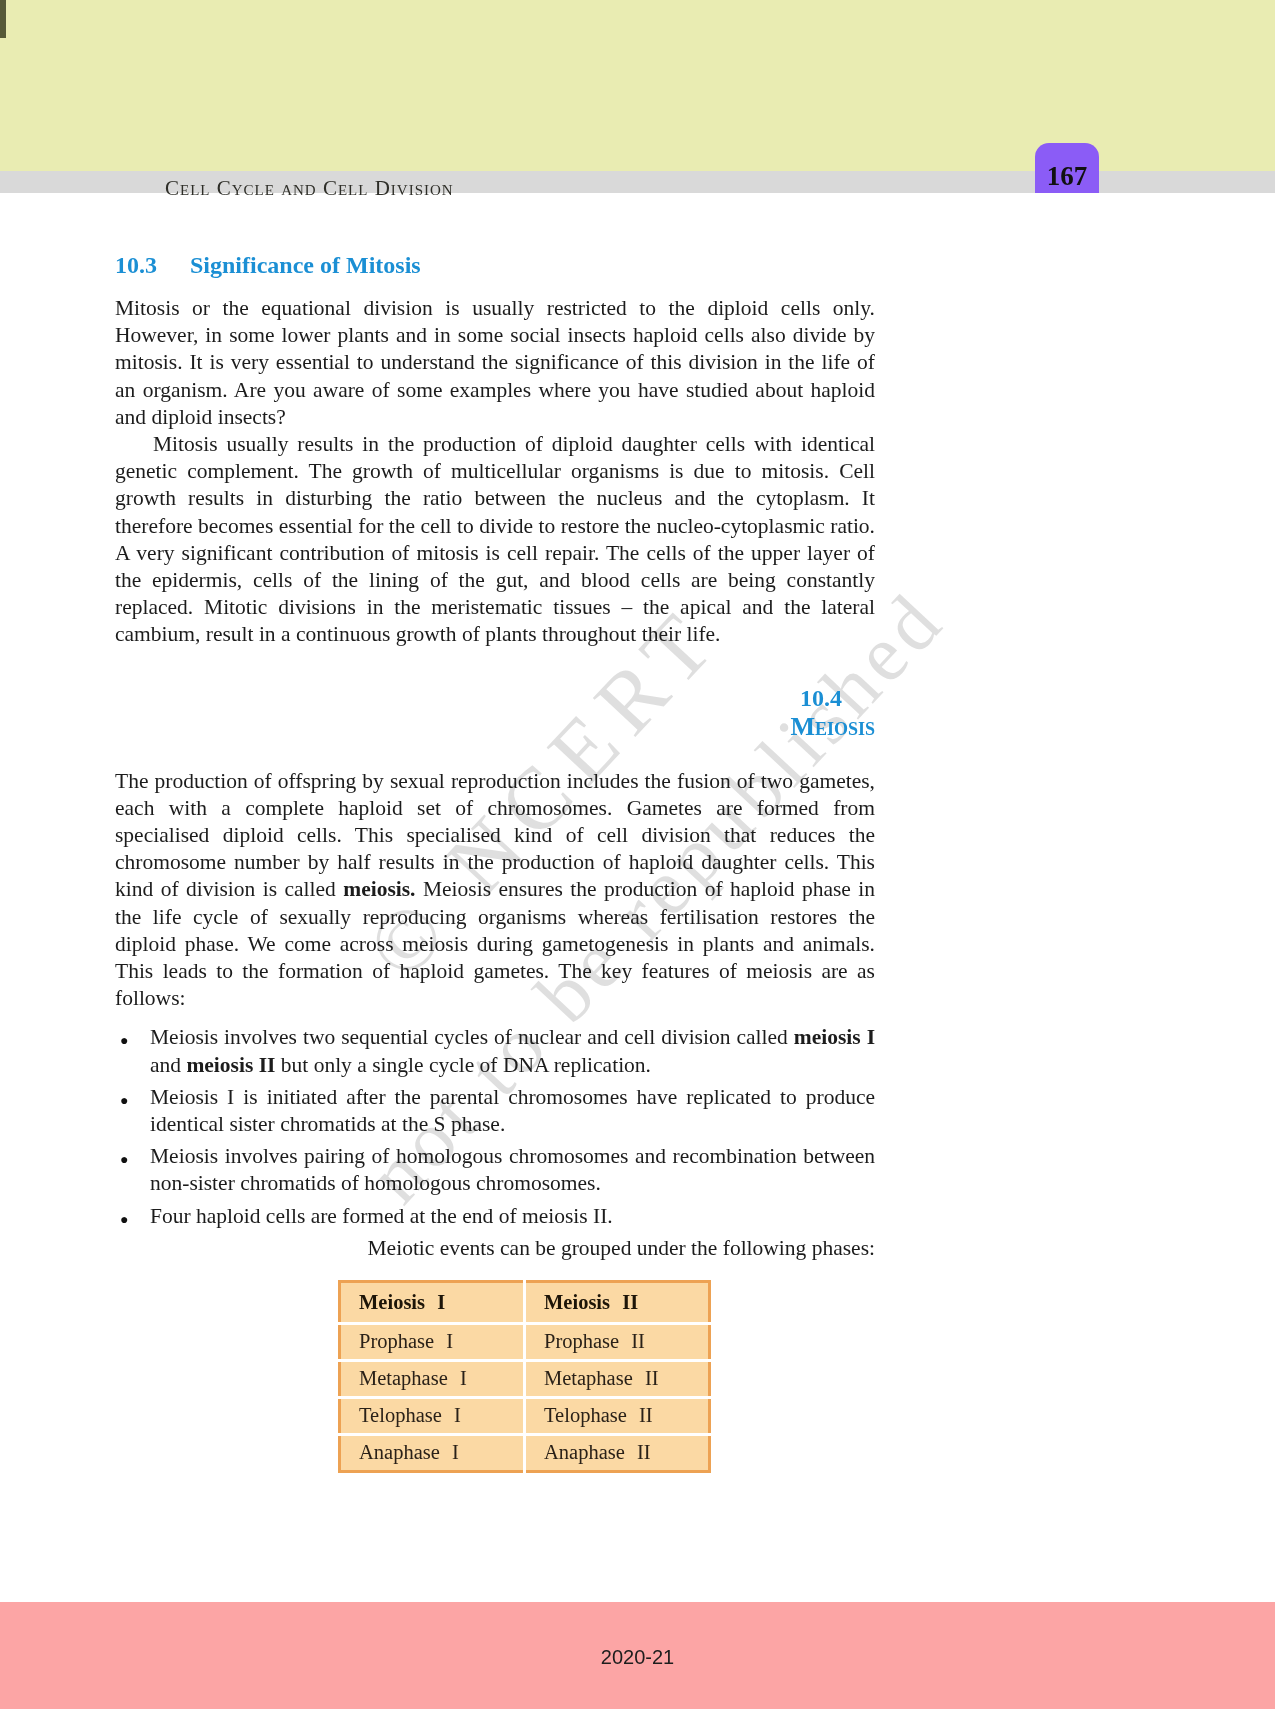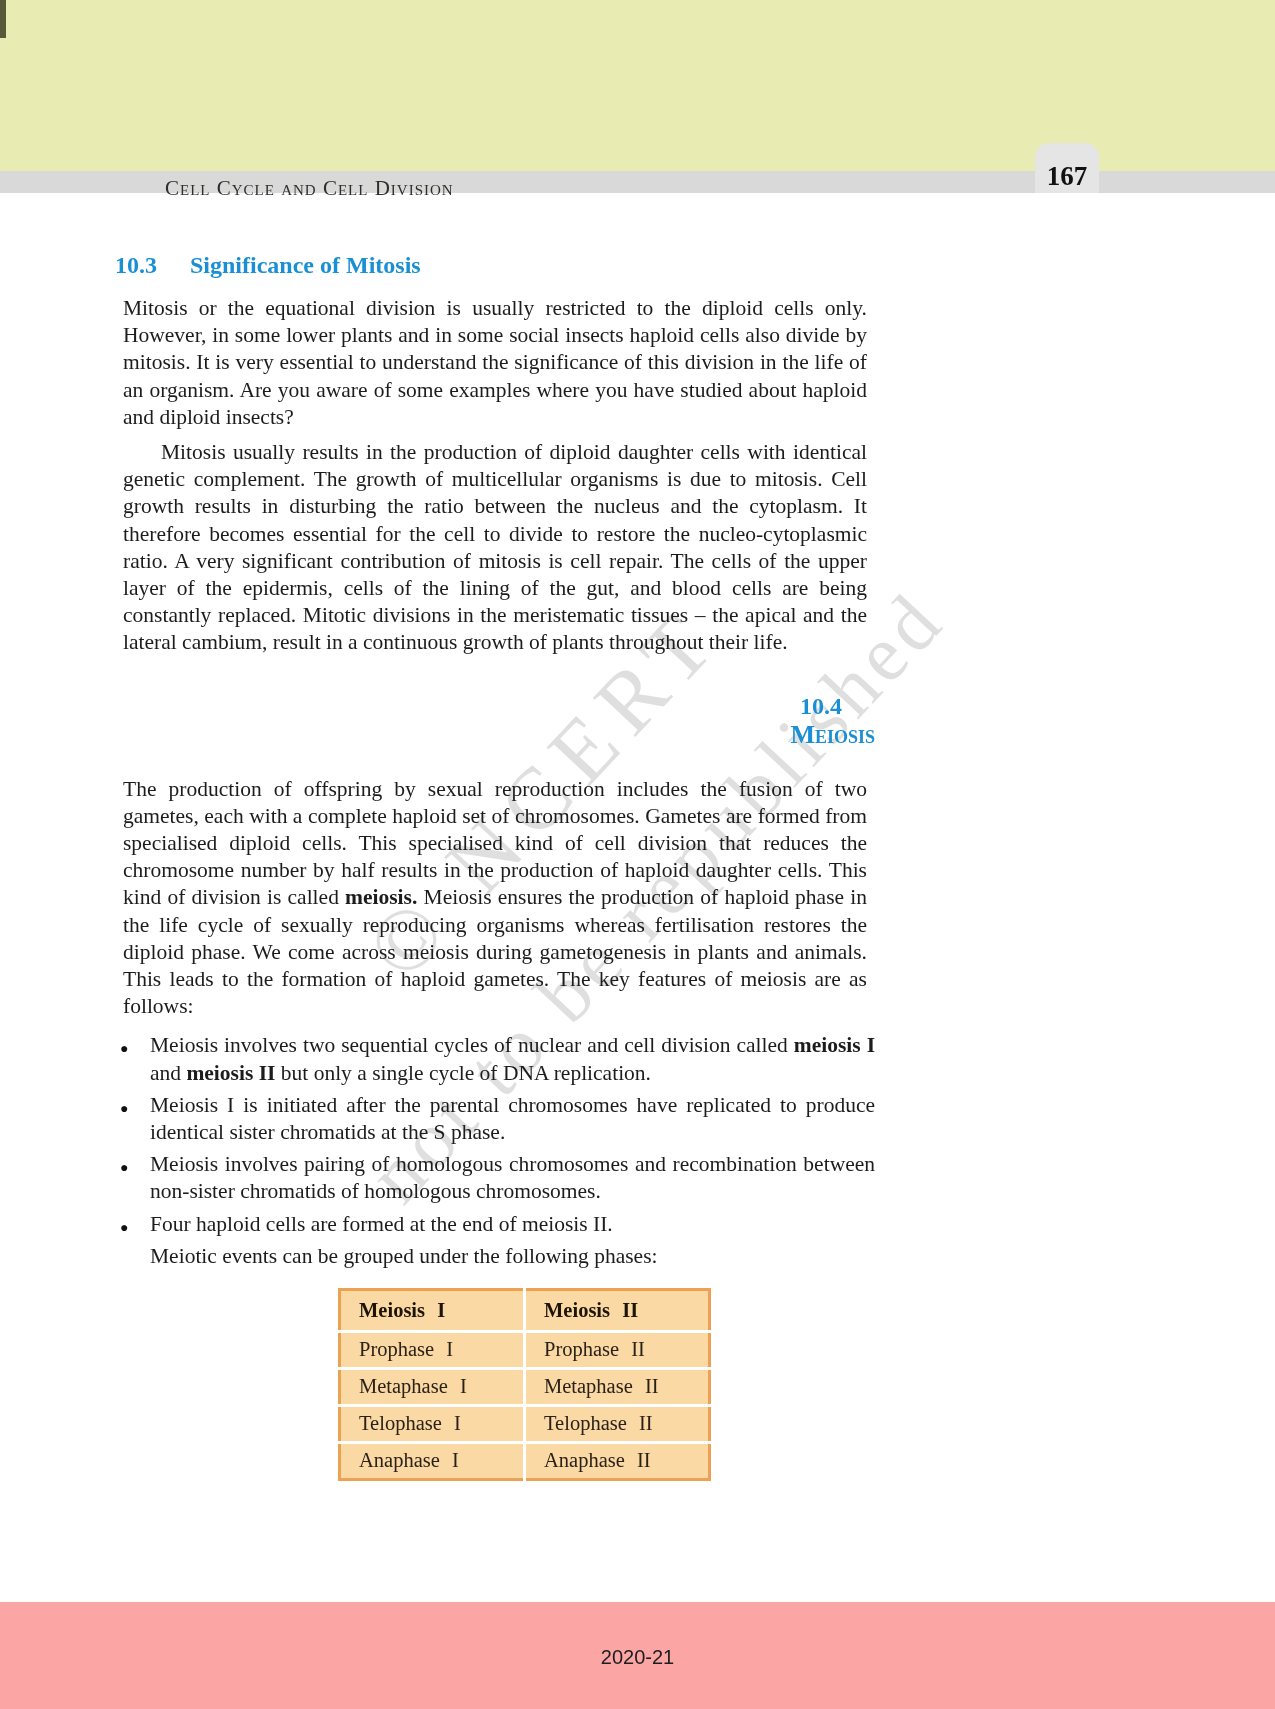--- a/index.html
+++ b/index.html
@@ -15,21 +15,21 @@
   .top-band{position:absolute;left:0;top:0;width:1275px;height:171px;background:#e9ecb2;}
   .corner-mark{position:absolute;left:0;top:0;width:6px;height:38px;background:#565a38;}
   .header-band{position:absolute;left:0;top:171px;width:1275px;height:22px;background:#d9d9d9;}
   .running-head{
     position:absolute;left:165px;top:176px;
     font-variant:small-caps;letter-spacing:1px;
     font-size:21px;color:#2e2e28;z-index:3;
   }
   .page-tab{
     position:absolute;left:1035px;top:143px;width:64px;height:50px;
-    background:#e5e5e5;border-radius:14px 14px 0 0;z-index:4;
+    background:#8b5cf6;border-radius:14px 14px 0 0;z-index:4;
     display:flex;align-items:flex-end;justify-content:center;
   }
   .page-number{font-weight:bold;font-size:27px;color:#111;line-height:1;padding-bottom:3px;}
   
   .watermark{
     position:absolute;left:148px;top:443px;width:900px;height:800px;
     display:flex;flex-direction:column;align-items:center;justify-content:center;
     gap:58px;
     transform:rotate(-47deg);
     z-index:0;pointer-events:none;
@@ -40,41 +40,41 @@
   
   .content{position:absolute;left:115px;top:252px;width:760px;z-index:1;}
   .sec-heading{
     display:flex;align-items:flex-end;
     color:#1b8fd4;font-weight:bold;font-size:24px;
     margin:0;
   }
   .sec-heading .sec-num{margin-right:33px;}
   .sec-heading.smallcaps .sec-title{font-variant:small-caps;font-size:26px;}
   .body-par{
-    margin:8px;text-align:justify;
+    margin:0;text-align:justify;
     font-size:21.5px;line-height:27.2px;
   }
   .par-first{margin-top:16px;}
   .par-indent{text-indent:38px;}
   .h-104{margin-top:36px;flex-direction:column;}
   .par-after-h{margin-top:26px;}
   .bullets{
     list-style:none;margin:12px 0 0 0;padding:0 0 0 35px;
   }
   .bullets li{
     position:relative;margin:0 0 5px 0;
     text-align:justify;font-size:21.5px;line-height:27.2px;
   }
   .bullets li::before{
     content:"\25CF";
     position:absolute;left:-30px;top:3px;
     font-size:14px;color:#111;
   }
   .phases-intro{
-    margin:2px 0 0 35px;text-align:left;
+    margin:2px 0 0 35px;text-align:right;
   }
   
   .phase-table{
     margin:18px 0 0 223px;
     border-collapse:collapse;
     border:3px solid #eda253;
     background:#fbd9a4;
     font-size:20.5px;color:#2a2118;
     word-spacing:7px;
   }

